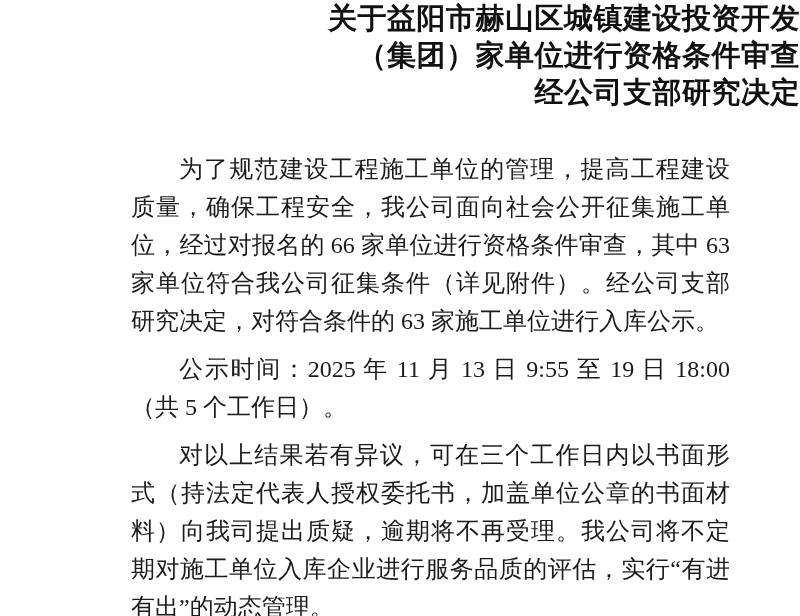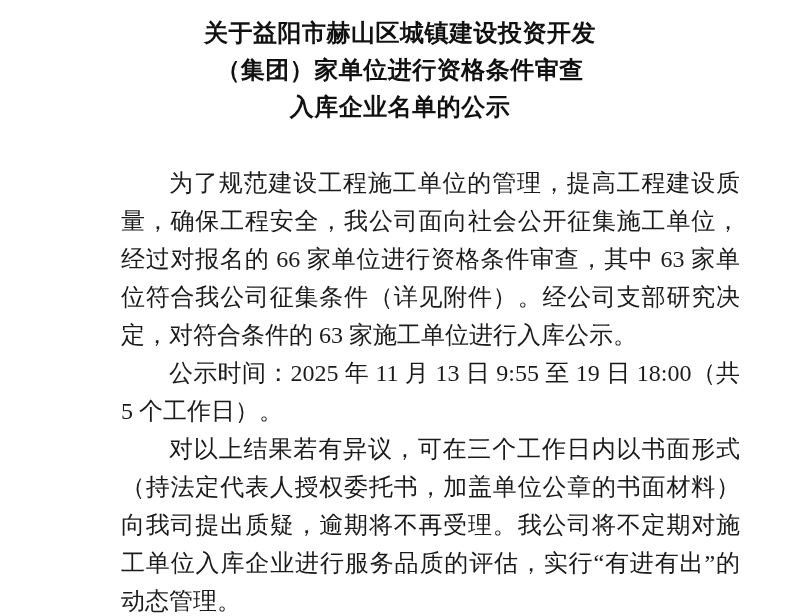--- a/index.html
+++ b/index.html
@@ -13,51 +13,50 @@
     background: #ffffff;
   }
   .page {
     width: 800px;
     height: 616px;
     background: #ffffff;
     color: #1b1b1b;
     box-sizing: border-box;
   }
   .doc-title {
-    padding-top: 14px;
-    text-align: center;
+    text-align: right;
     font-family: "Liberation Sans", "DejaVu Sans", sans-serif;
     font-weight: 700;
-    font-size: 24px;
+    font-size: 29px;
     line-height: 37px;
     color: #111111;
     letter-spacing: 0.5px;
   }
   .doc-body {
     margin: 39px 60px 0 121px;
     font-family: "Liberation Serif", "DejaVu Serif", serif;
     font-size: 24px;
     line-height: 38px;
     text-align: justify;
     color: #1b1b1b;
   }
   .doc-body p {
-    margin: 0;
+    margin: 10px;
     padding: 0;
     text-indent: 2em;
   }
 </style>
 </head>
 <body>
 
 <div class="page">
   <div class="doc-title">
     <div>关于益阳市赫山区城镇建设投资开发</div>
     <div>（集团）家单位进行资格条件审查</div>
-    <div>入库企业名单的公示</div>
+    <div>经公司支部研究决定</div>
   </div>
 
   <div class="doc-body">
     <p>为了规范建设工程施工单位的管理，提高工程建设质量，确保工程安全，我公司面向社会公开征集施工单位，经过对报名的 66 家单位进行资格条件审查，其中 63 家单位符合我公司征集条件（详见附件）。经公司支部研究决定，对符合条件的 63 家施工单位进行入库公示。</p>
     <p>公示时间：2025 年 11 月 13 日 9:55 至 19 日 18:00（共 5 个工作日）。</p>
     <p>对以上结果若有异议，可在三个工作日内以书面形式（持法定代表人授权委托书，加盖单位公章的书面材料）向我司提出质疑，逾期将不再受理。我公司将不定期对施工单位入库企业进行服务品质的评估，实行“有进有出”的动态管理。</p>
   </div>
 </div>
 
 </body></html>

